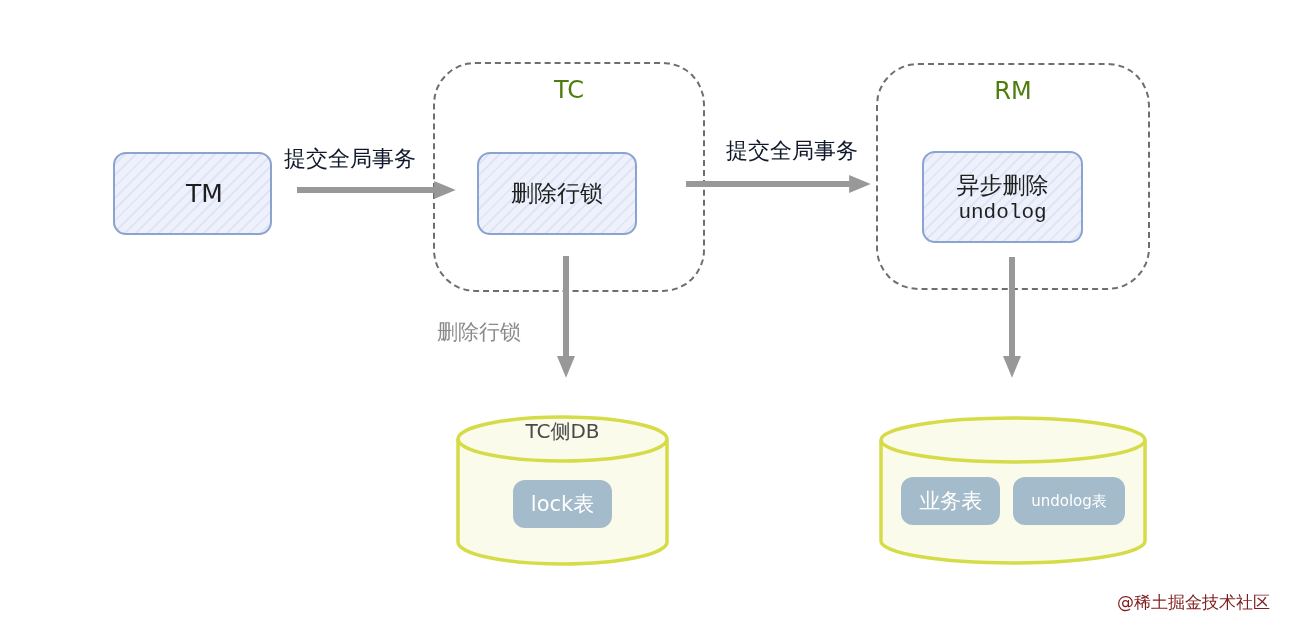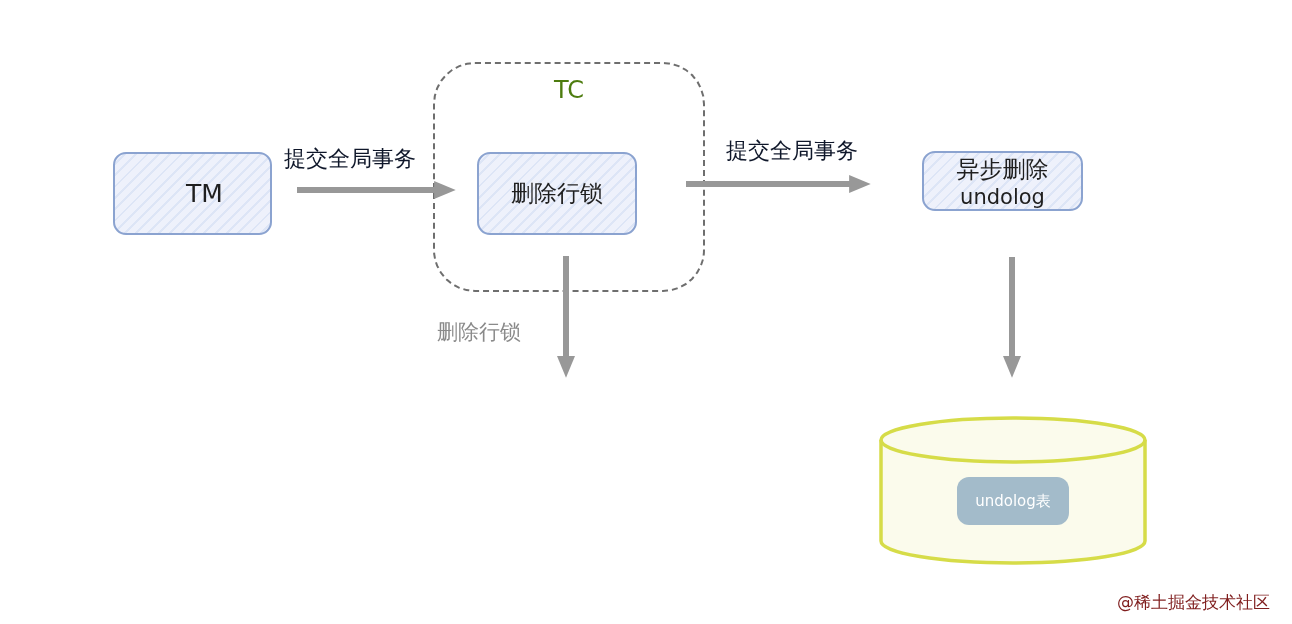--- a/index.html
+++ b/index.html
@@ -108,56 +108,70 @@
 </style>
 </head>
 <body>
 
 <div class="canvas">
 
   <div class="group" style="left:433px; top:62px; width:272px; height:230px;">
     <div class="group-title">TC</div>
   </div>
 
+  <div class="group" style="left:876px; top:63px; width:274px; height:227px;">
+    <div class="group-title">RM</div>
+  </div>
 
   <div class="node tm-node" style="left:113px; top:152px; width:159px; height:83px;">
     <div class="l1">TM</div>
   </div>
 
   <div class="node" style="left:477px; top:152px; width:160px; height:83px;">
     <div class="l1">删除行锁</div>
   </div>
 
-  <div class="node" style="left:922px; top:151px; width:161px; height:60px;">
+  <div class="node" style="left:922px; top:151px; width:161px; height:92px;font-family:Liberation Mono, monospace;">
     <div class="l1">异步删除</div>
     <div class="l2">undolog</div>
   </div>
 
   <svg class="arrow-layer" width="1292" height="624" viewBox="0 0 1292 624">
     <defs>
       <marker id="ah" viewBox="0 0 12 10" markerWidth="3.6" markerHeight="3.4" refX="0.5" refY="5" orient="auto" markerUnits="strokeWidth">
         <path d="M0,0 L12,5 L0,10 Z" fill="#989898"></path>
       </marker>
     </defs>
     <line x1="297" y1="190" x2="435" y2="190" stroke="#989898" stroke-width="6" marker-end="url(#ah)"></line>
     <line x1="686" y1="184" x2="850" y2="184" stroke="#989898" stroke-width="6" marker-end="url(#ah)"></line>
     <line x1="566" y1="256" x2="566" y2="357" stroke="#989898" stroke-width="6" marker-end="url(#ah)"></line>
     <line x1="1012" y1="257" x2="1012" y2="357" stroke="#989898" stroke-width="6" marker-end="url(#ah)"></line>
   </svg>
 
   <div class="flow-label" style="left:284px; top:144px;">提交全局事务</div>
   <div class="flow-label" style="left:726px; top:136px;">提交全局事务</div>
   <div class="side-label" style="left:437px; top:318px;">删除行锁</div>
 
+  <div class="cylinder" style="left:455px; top:412px; width:215px; height:156px;">
+    <svg width="215" height="156" viewBox="0 0 215 156">
+      <path d="M3,27 L3,130 A104.5,22 0 0 0 212,130 L212,27 A104.5,22 0 0 0 3,27 Z" fill="#fbfbec" stroke="#d6dc48" stroke-width="3.5"></path>
+      <path d="M3,27 A104.5,22 0 0 0 212,27" fill="none" stroke="#d6dc48" stroke-width="3.5"></path>
+    </svg>
+    <div class="cyl-title">TC侧DB</div>
+    <div class="chip-row" style="top:68px;">
+      <div class="chip">lock表</div>
+    </div>
+  </div>
 
   <div class="cylinder" style="left:878px; top:413px; width:270px; height:154px;">
     <svg width="270" height="154" viewBox="0 0 270 154">
       <path d="M3,27 L3,128 A132,22 0 0 0 267,128 L267,27 A132,22 0 0 0 3,27 Z" fill="#fbfbec" stroke="#d6dc48" stroke-width="3.5"></path>
       <path d="M3,27 A132,22 0 0 0 267,27" fill="none" stroke="#d6dc48" stroke-width="3.5"></path>
     </svg>
     <div class="chip-row" style="top:64px;">
+      <div class="chip">业务表</div>
       <div class="chip" style="font-size:15px;">undolog表</div>
     </div>
   </div>
 
   <div class="watermark">@稀土掘金技术社区</div>
 
 </div>
 
 </body></html>

